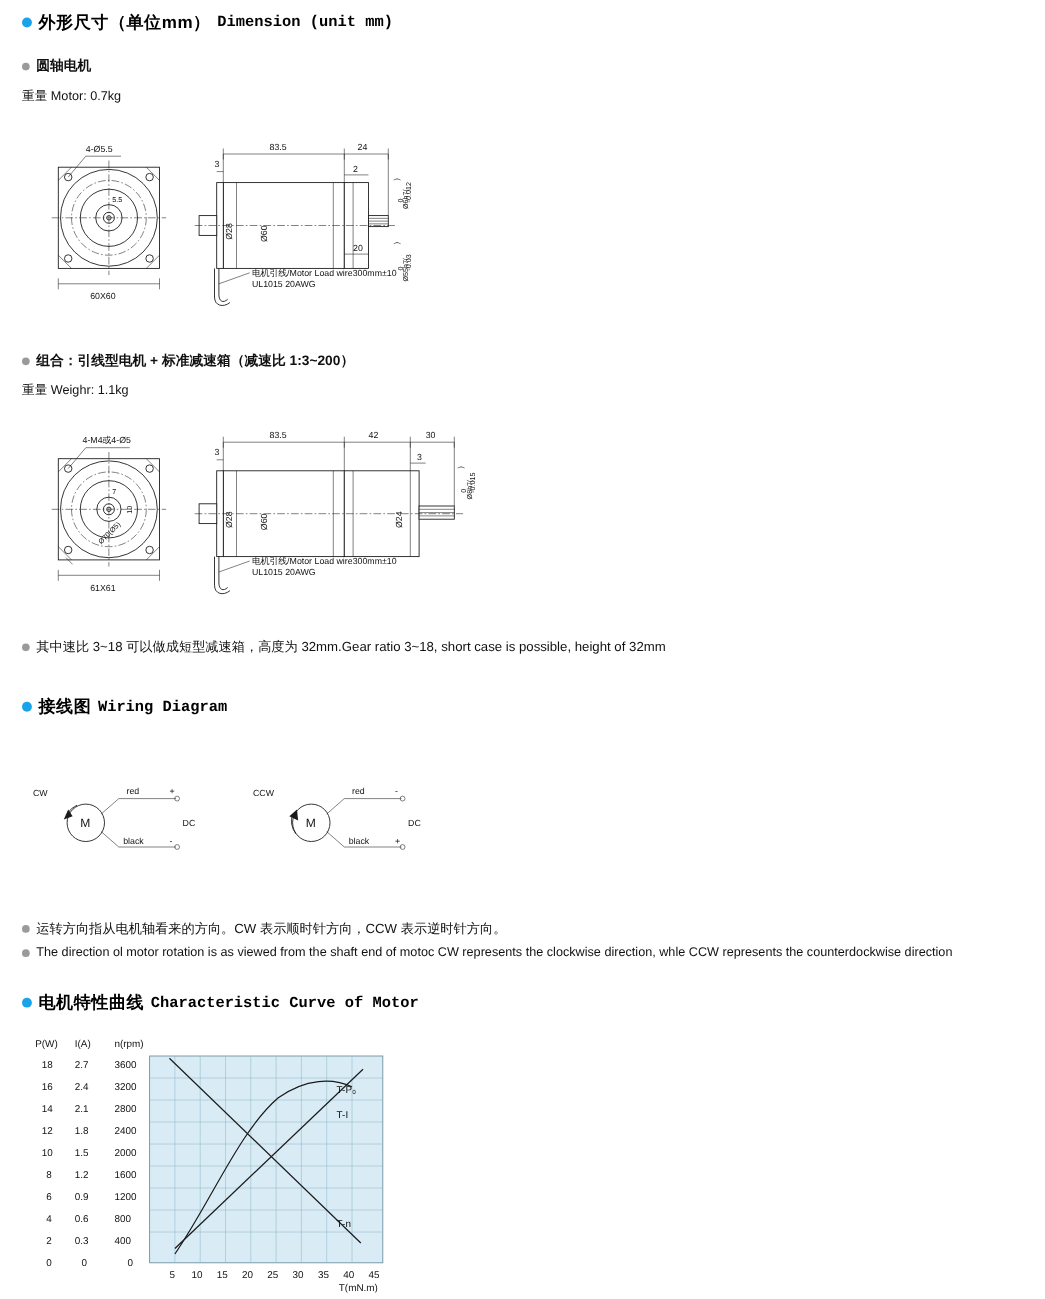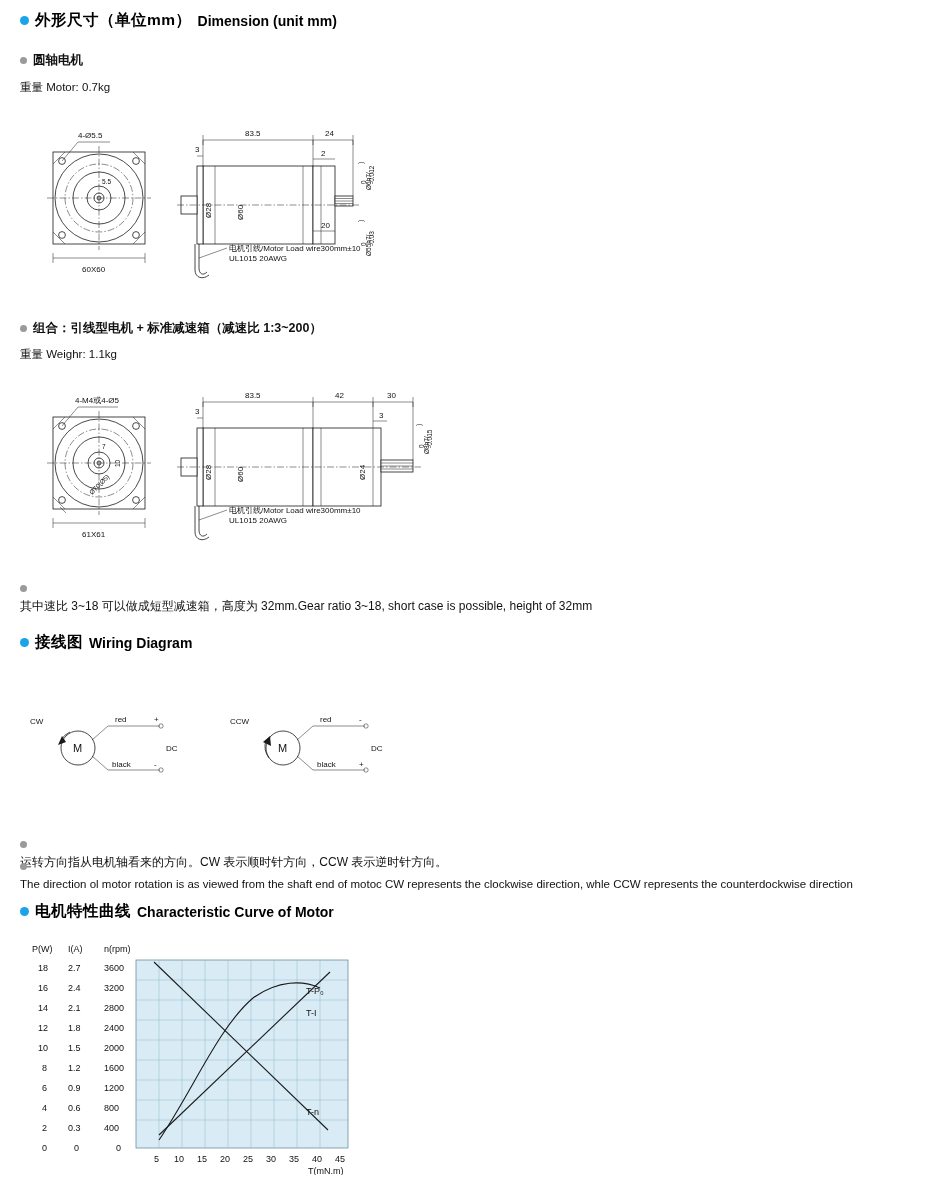--- a/index.html
+++ b/index.html
@@ -12,29 +12,29 @@
 
   
   .sec-title{
     display:flex;align-items:center;gap:6px;
     font-size:15px;font-weight:bold;color:#000;
   }
   .sec-title .dot{
     width:9px;height:9px;border-radius:50%;background:#1aa3e8;flex:0 0 auto;
   }
   .sec-title .cn{font-size:15.5px;letter-spacing:.5px;}
-  .sec-title .en{font-size:14px;font-weight:bold;font-family:Liberation Sans, sans-serif;}
+  .sec-title .en{font-size:14px;font-weight:bold;font-family:Liberation Mono, monospace;}
 
   .sub-title{
     display:flex;align-items:center;gap:6px;font-size:12.5px;font-weight:bold;color:#111;
   }
   .sub-title .dotg{width:7px;height:7px;border-radius:50%;background:#9a9a9a;flex:0 0 auto;}
   .weight{font-size:11.5px;color:#111;}
   .note{
-    display:flex;align-items:flex-start;gap:6px;font-size:12px;color:#111;line-height:1.45;flex-direction:column;
+    display:flex;align-items:flex-start;gap:6px;font-size:12px;color:#111;line-height:1.45;
   }
   .note .dotg{width:7px;height:7px;border-radius:50%;background:#9a9a9a;flex:0 0 auto;margin-top:5px;}
   .note.small{font-size:11.5px;}
 
   .abs{position:absolute;}
 
   
   svg{display:block;}
   .dim-txt{font-family:"Liberation Sans",sans-serif;font-size:8px;fill:#111;}
   .dim-txt6{font-family:"Liberation Sans",sans-serif;font-size:6.5px;fill:#111;}

